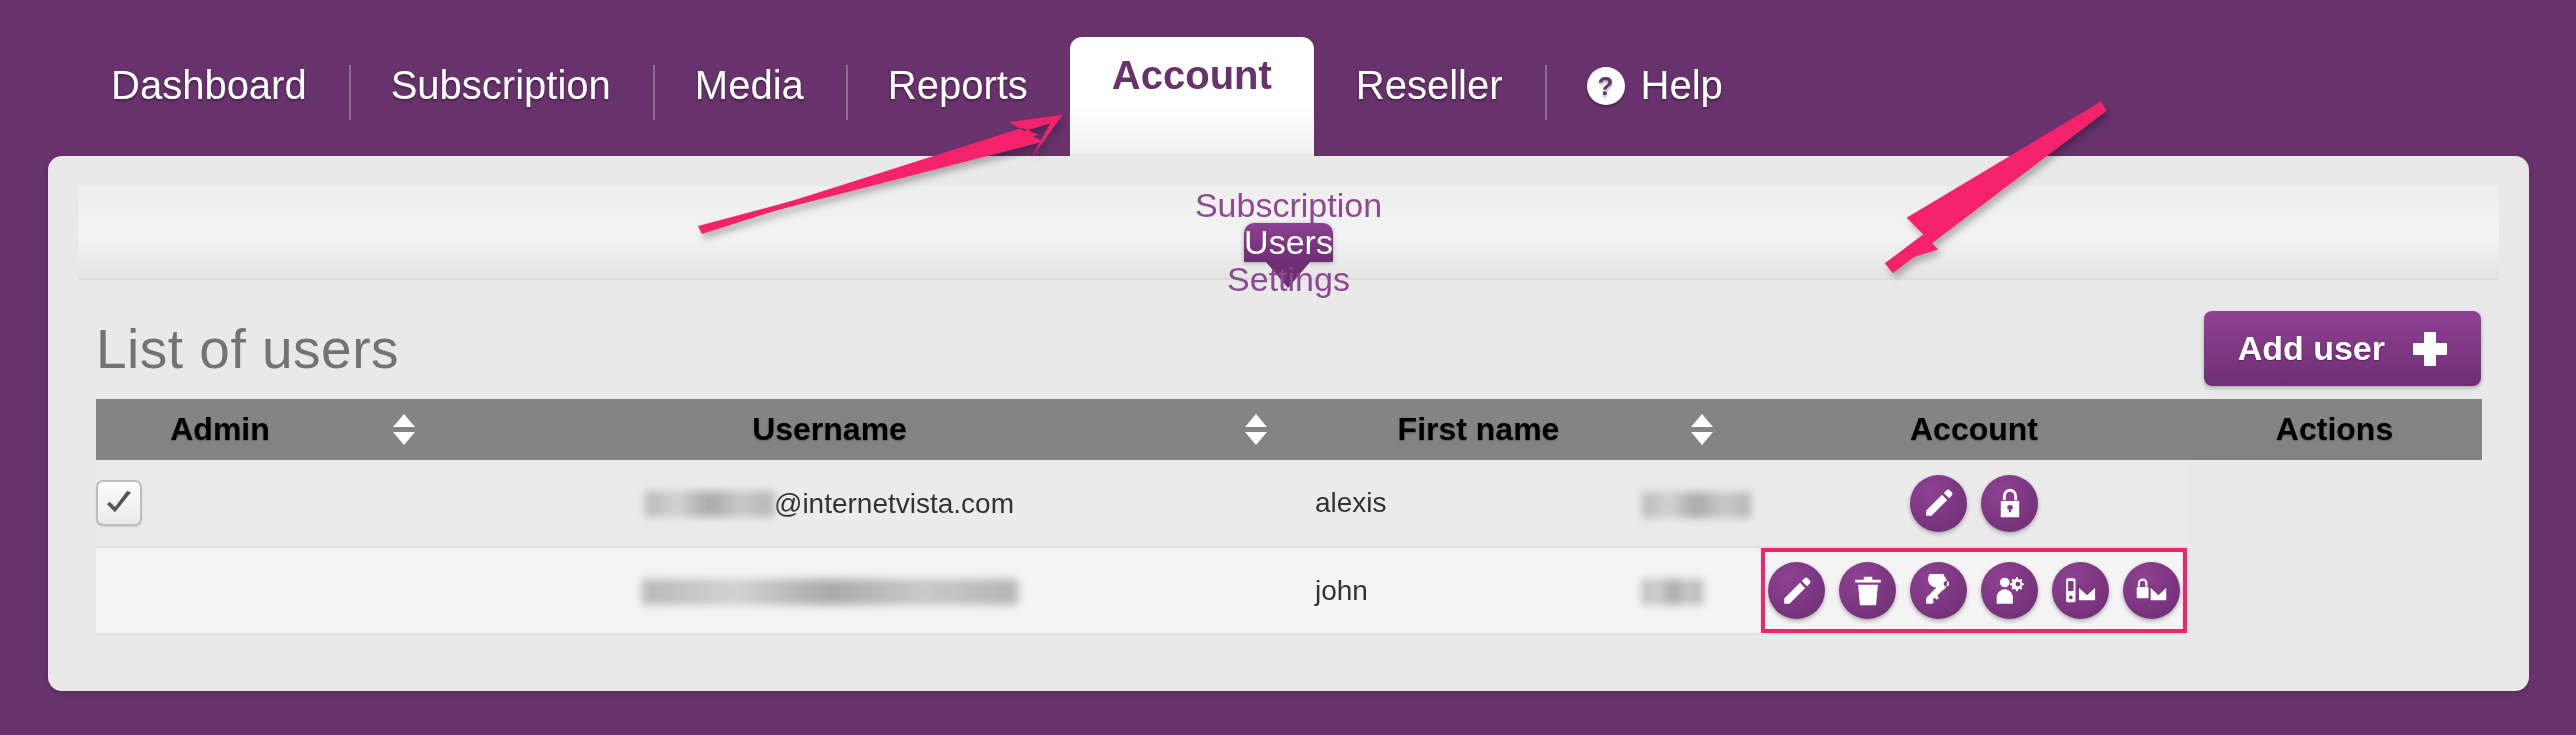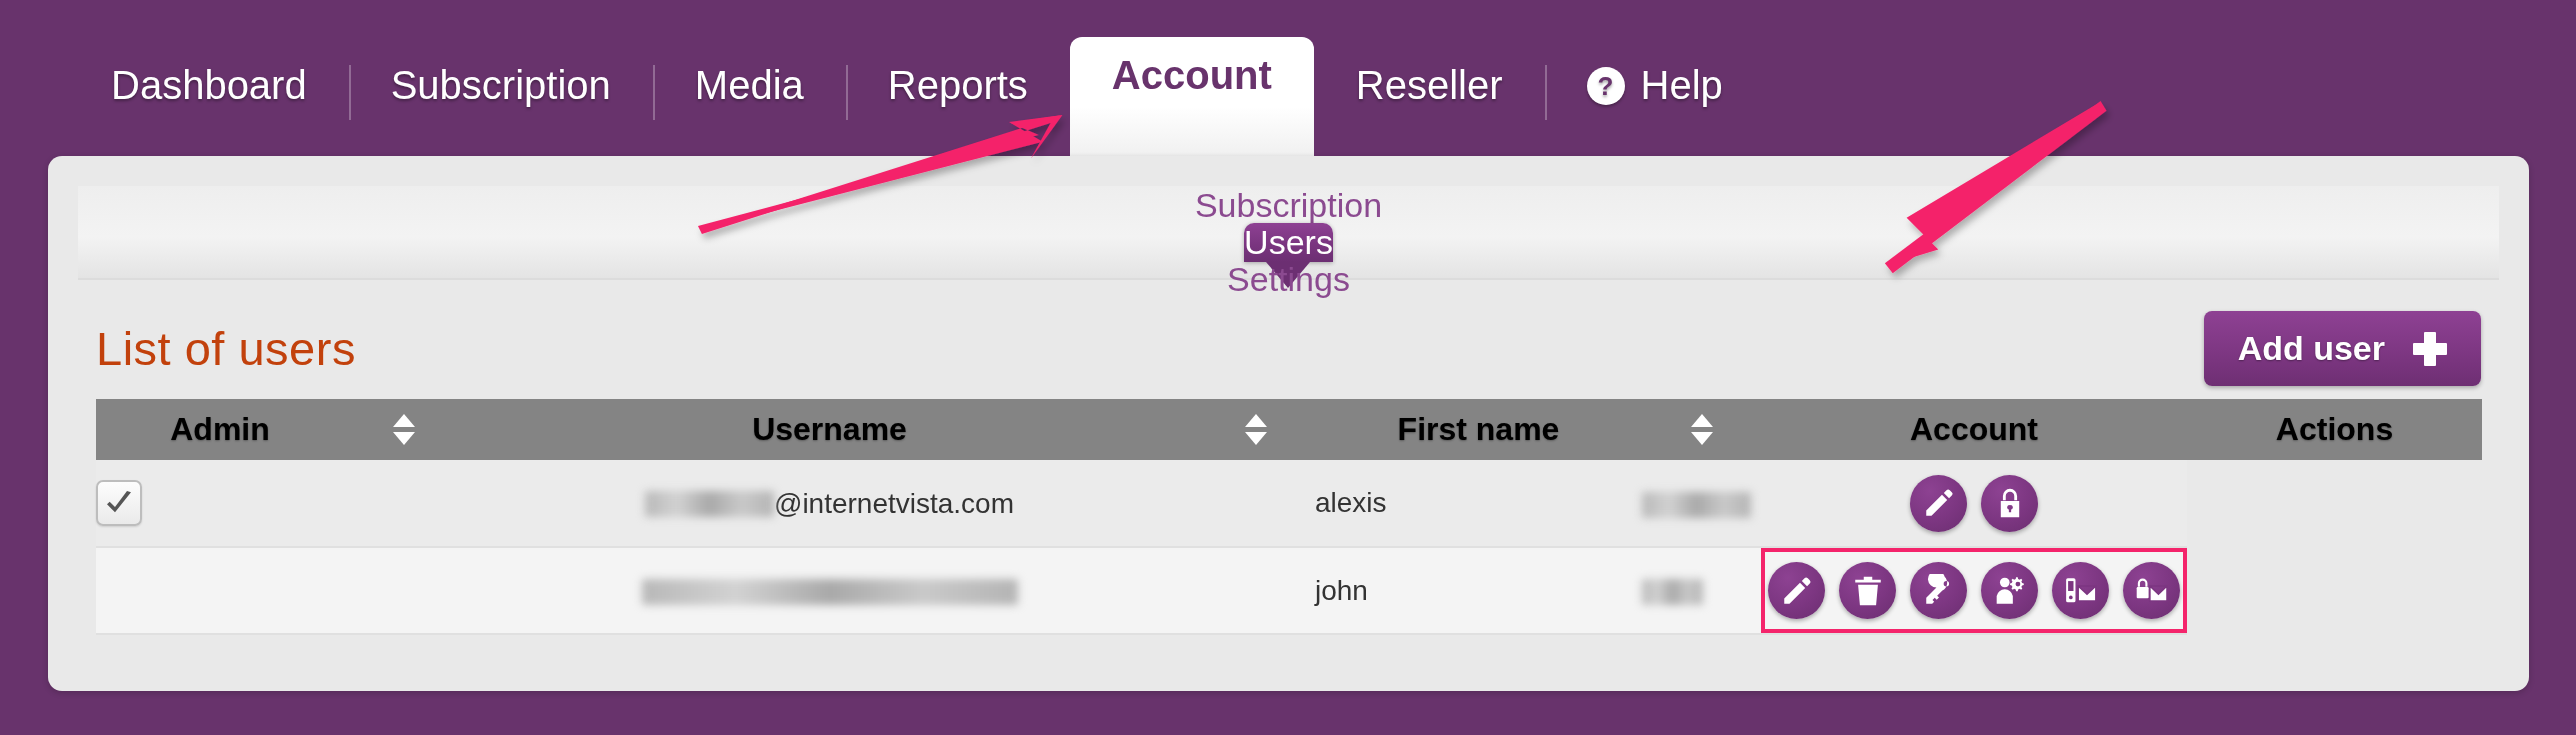--- a/index.html
+++ b/index.html
@@ -104,22 +104,22 @@
     border-top: 26px solid #6C2F72;
   }
 
   
   .head-row {
     display: flex; align-items: center; justify-content: space-between;
     margin: 30px 48px 0 48px;
     height: 77px;
   }
   .page-title {
-    color: #c2410c;
-    font-size: 47px;
+    color: #737373;
+    font-size: 55px;
     font-weight: normal;
     letter-spacing: 0.5px;
   }
   .add-btn {
     display: inline-flex; align-items: center; gap: 28px;
     background: linear-gradient(to bottom, #8E4193 0%, #7C3681 60%, #6E2F73 100%);
     color: #ffffff;
     font-size: 34px; font-weight: bold;
     padding: 18px 34px;
     border: none; border-radius: 8px;

